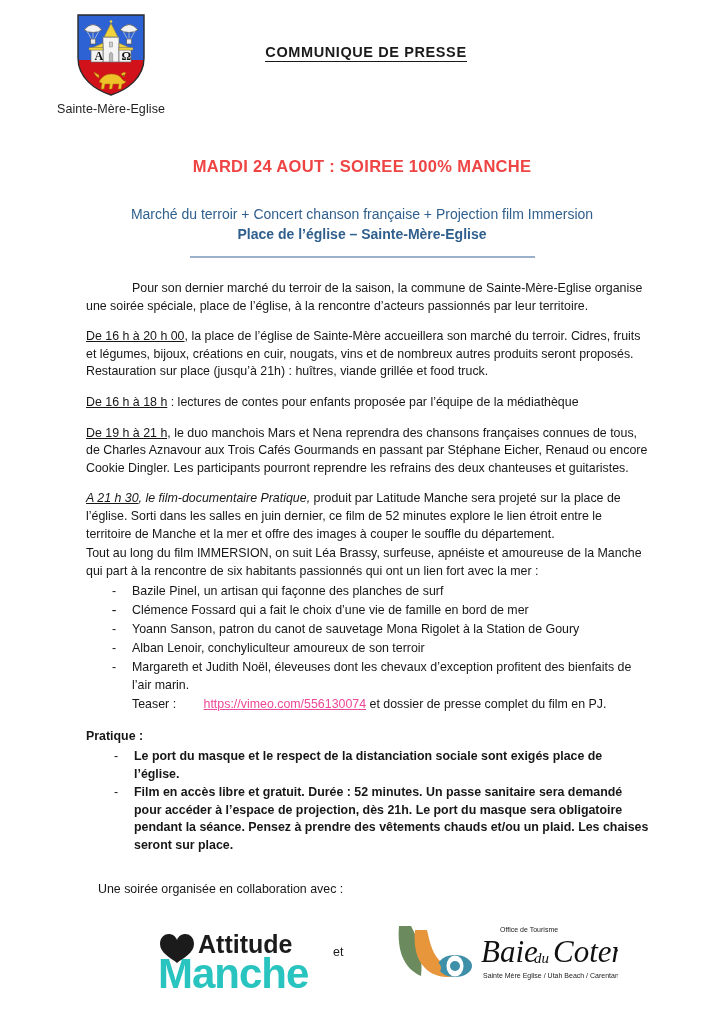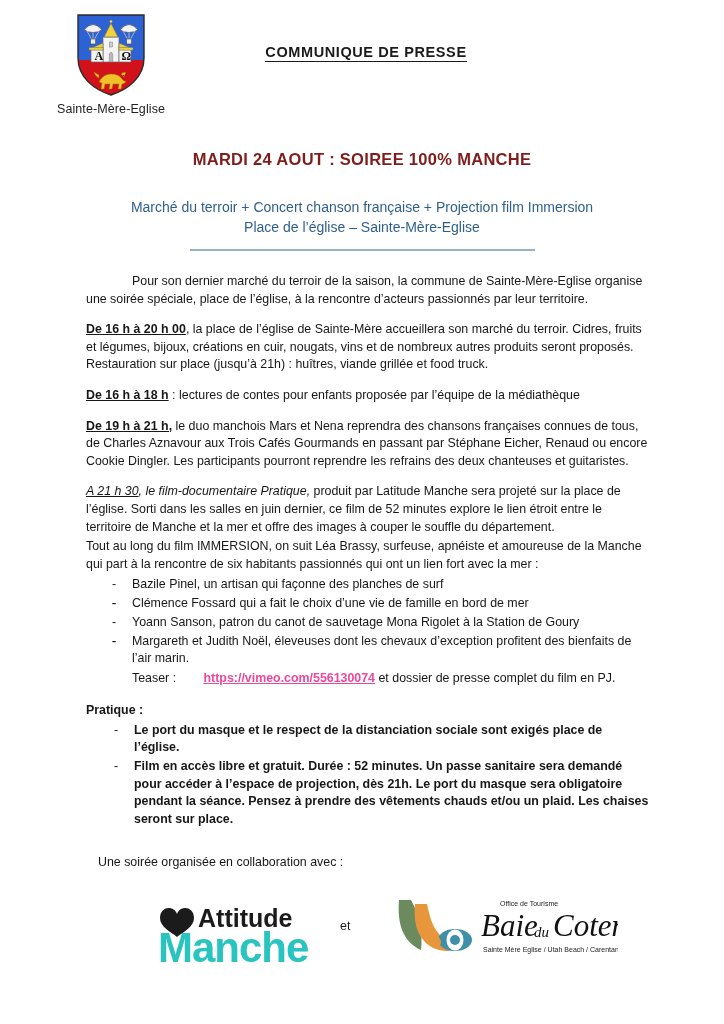--- a/index.html
+++ b/index.html
@@ -63,37 +63,37 @@
     color: #1a1a1a;
   }
   .doc-title span {
     border-bottom: 1.4px solid #1a1a1a;
     padding-bottom: 1px;
   }
 
   
   .title-main {
     text-align: center;
-    color: #7f1d1d;
+    color: #ef4444;
     font-size: 16.5px;
     font-weight: bold;
     letter-spacing: .3px;
-    margin: 5px 0 0 0;
+    margin: 12px 0 0 0;
   }
   .subtitle-1 {
     text-align: center;
     color: #2f5f8d;
     font-size: 14px;
     margin: 30px 0 0 0;
   }
   .subtitle-2 {
     text-align: center;
     color: #2f5f8d;
     font-size: 14px;
-    font-weight: normal;
+    font-weight: bold;
     margin: 4px 0 0 0;
   }
   .divider {
     width: 345px;
     height: 2px;
     background: #9ab0cb;
     margin: 14px auto 0 auto;
     border: 0;
   }
 
@@ -109,21 +109,21 @@
   .para {
     margin: 0 0 13px 0;
   }
   .para.first {
     text-indent: 46px;
     margin-top: 22px;
   }
   .para.tight {
     margin-bottom: 2px;
   }
-  .u { text-decoration: underline; font-weight: bold; }
+  .u { text-decoration: underline; }
   .i { font-style: italic; }
   .ui { text-decoration: underline; font-style: italic; }
 
   .bullets {
     list-style: none;
     margin: 0 0 0 0;
     padding: 0;
   }
   .bullets li {
     position: relative;
@@ -166,21 +166,21 @@
   }
   .logo-attitude {
     position: absolute;
     left: 150px;
     top: 10px;
     width: 215px;
     height: 72px;
   }
   .et-label {
     position: absolute;
-    left: 340px;
+    left: 333px;
     top: 33px;
     font-size: 12.5px;
     color: #1a1a1a;
   }
   .logo-baie {
     position: absolute;
     left: 393px;
     top: 4px;
     width: 225px;
     height: 80px;
@@ -271,21 +271,21 @@
     <p class="para tight">
       <span class="ui">A 21 h 30</span><span class="i">, le film-documentaire Pratique,</span><span> produit par Latitude Manche sera projeté sur la place de l’église. Sorti dans les salles en juin dernier, ce film de 52 minutes explore le lien étroit entre le territoire de Manche et la mer et offre des images à couper le souffle du département.</span>
     </p>
     <p class="para tight">Tout au long du film IMMERSION, on suit Léa Brassy, surfeuse, apnéiste et amoureuse de la Manche qui part à la rencontre de six habitants passionnés qui ont un lien fort avec la mer :</p>
 
     <ul class="bullets">
       <li><span class="dash">-</span><span>Bazile Pinel, un artisan qui façonne des planches de surf</span></li>
       <li><span class="dash">-</span></li>
       <li><span class="dash">-</span><span>Clémence Fossard qui a fait le choix d’une vie de famille en bord de mer</span></li>
       <li><span class="dash">-</span><span>Yoann Sanson, patron du canot de sauvetage Mona Rigolet à la Station de Goury</span></li>
-      <li><span class="dash">-</span></li>
+      <li><span class="dash">-</span><span>Alban Lenoir, conchyliculteur amoureux de son terroir</span></li>
       <li><span class="dash">-</span><span>Margareth et Judith Noël, éleveuses dont les chevaux d’exception profitent des bienfaits de l’air marin.</span></li>
     </ul>
 
     <p class="teaser-line">
       <span>Teaser : </span><a class="u" href="#" style="color:#ec4899;margin-left:24px;">https://vimeo.com/556130074</a><span> et dossier de presse complet du film en PJ.</span>
     </p>
 
     <p class="pratique-head">Pratique :</p>
     <ul class="bullets bullets-bold">
       <li><span class="dash">-</span><span>Le port du masque et le respect de la distanciation sociale sont exigés place de l’église.</span></li>

